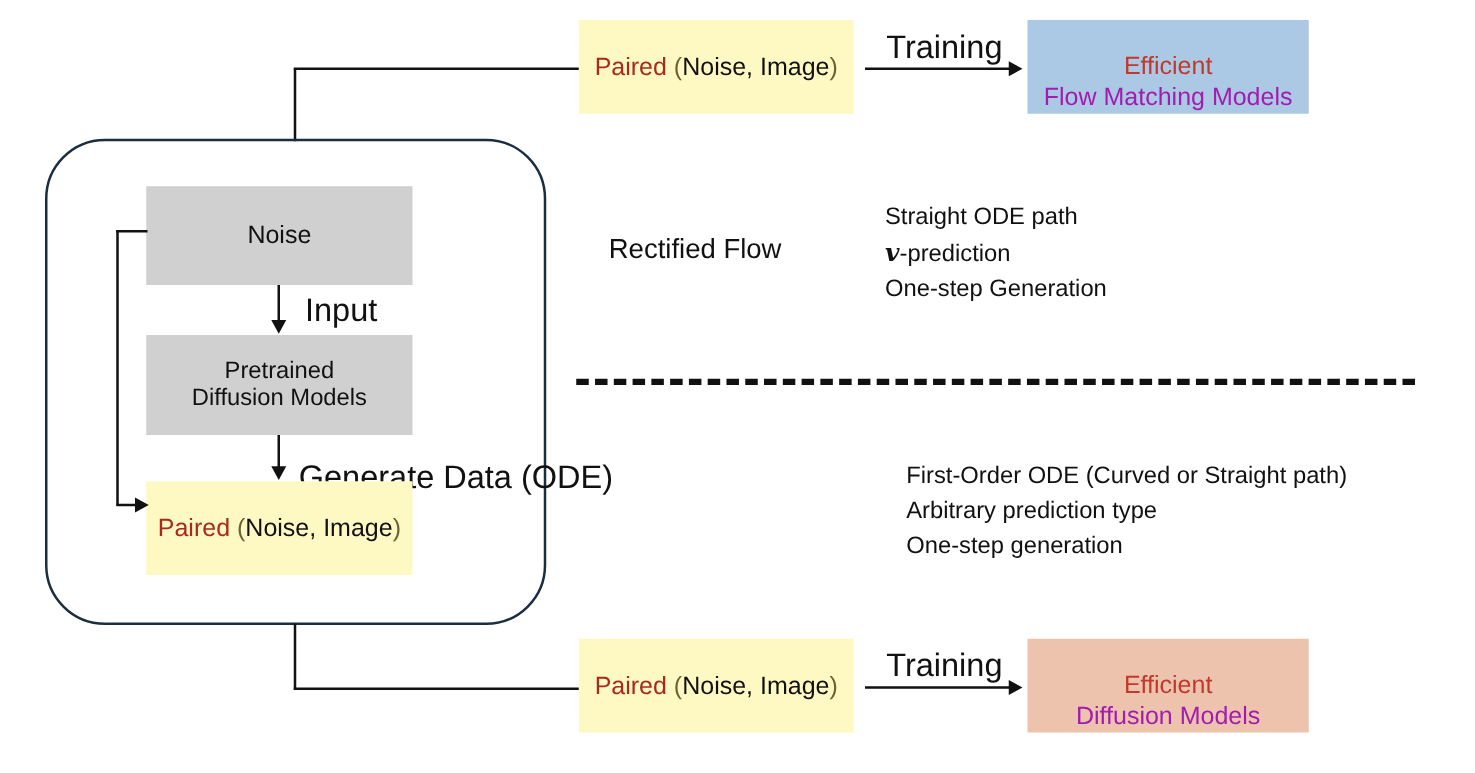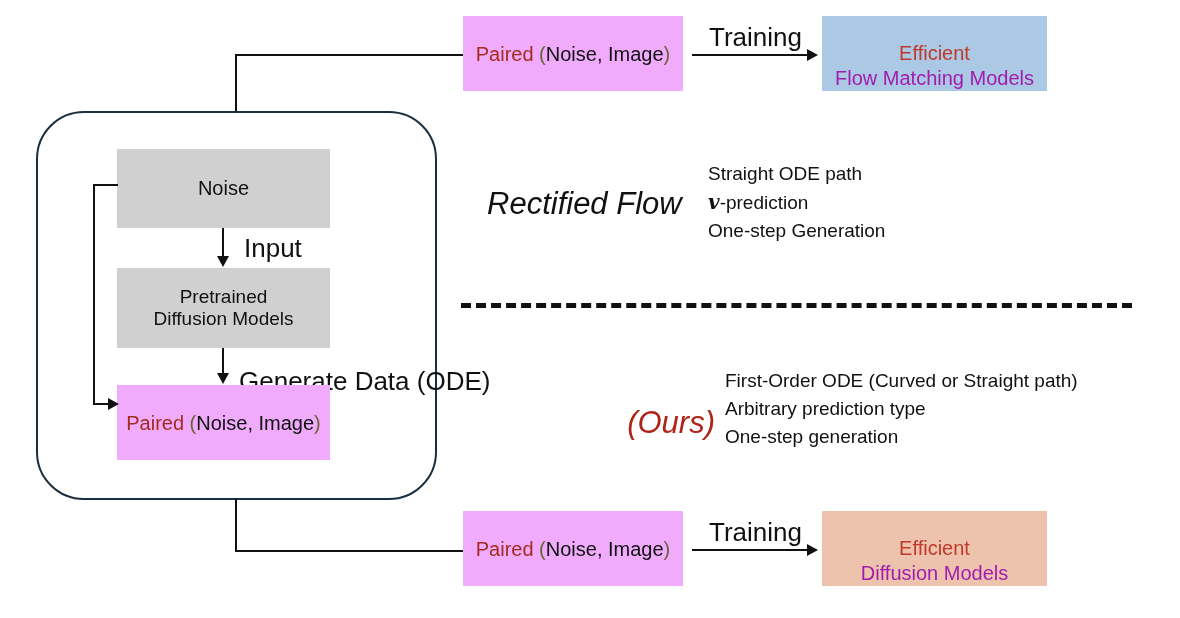--- a/index.html
+++ b/index.html
@@ -2,21 +2,21 @@
 <html><head>
 <meta charset="utf-8">
 <style>
   html,body{margin:0;padding:0;}
   body{width:1180px;height:618px;background:#ffffff;font-family:"Liberation Sans",sans-serif;overflow:hidden;}
   #stage{position:relative;width:1180px;height:618px;}
 
   
   .box{position:absolute;display:flex;flex-direction:column;align-items:center;justify-content:center;text-align:center;box-sizing:border-box;}
   .gray{background:#d0d0d0;}
-  .yellow{background:#f0abfc;}
+  .yellow{background:#fef9c3;}
   .blue{background:#abc8e5;}
   .salmon{background:#eec3ae;}
 
   .lbl{font-size:20px;color:#111;line-height:1.18;white-space:nowrap;}
   .lbl.small{font-size:19px;}
 
   .paired-line{font-size:20px;white-space:nowrap;line-height:1.2;}
   .paired-word{color:#a52a1f;}
   .paren{color:#6a6338;}
   .plain{color:#111;}
@@ -32,21 +32,21 @@
   .rounded{position:absolute;border:2.5px solid #1b2e3f;border-radius:48px;box-sizing:border-box;background:transparent;}
 
   
   .arrow-r{position:absolute;width:0;height:0;border-top:6px solid transparent;border-bottom:6px solid transparent;border-left:11px solid #111;}
   .arrow-d{position:absolute;width:0;height:0;border-left:6px solid transparent;border-right:6px solid transparent;border-top:11px solid #111;}
 
   
   .dashed{position:absolute;height:0;border-top:5px dashed #111;}
 
   
-  .sec-title{position:absolute;font-size:31px;line-height:1.18;white-space:nowrap;font-style:italic;}
+  .sec-title{position:absolute;font-size:22px;line-height:1.18;white-space:nowrap;}
   .sec-title.dark{color:#111;}
   .sec-title.red{color:#b02418;text-align:right;}
 
   .bullets{position:absolute;font-size:19px;color:#111;line-height:1.47;white-space:nowrap;}
   .bullets i.vsym{font-family:"DejaVu Serif",serif;font-style:italic;font-weight:bold;font-size:20px;}
 
   .edge-label{position:absolute;font-size:26px;color:#111;white-space:nowrap;}
 </style>
 </head>
 <body>
@@ -104,21 +104,20 @@
   <div class="sec-title dark" style="left:487px;top:186px;">Rectified Flow</div>
 
   <div class="bullets" style="left:708px;top:160px;">
     <div>Straight ODE path</div>
     <div><i class="vsym">v</i><span>-prediction</span></div>
     <div>One-step Generation</div>
   </div>
 
   <div class="dashed" style="left:461px;top:303px;width:671px;"></div>
 
-  <div class="sec-title red" style="left:455px;top:405px;width:260px;">(Ours)</div>
 
   <div class="bullets" style="left:725px;top:367px;">
     <div>First-Order ODE (Curved or Straight path)</div>
     <div>Arbitrary prediction type</div>
     <div>One-step generation</div>
   </div>
 
   <div class="vline" style="left:235px;top:499px;height:53px;"></div>
   <div class="hline" style="left:235px;top:550px;width:229px;"></div>
 

